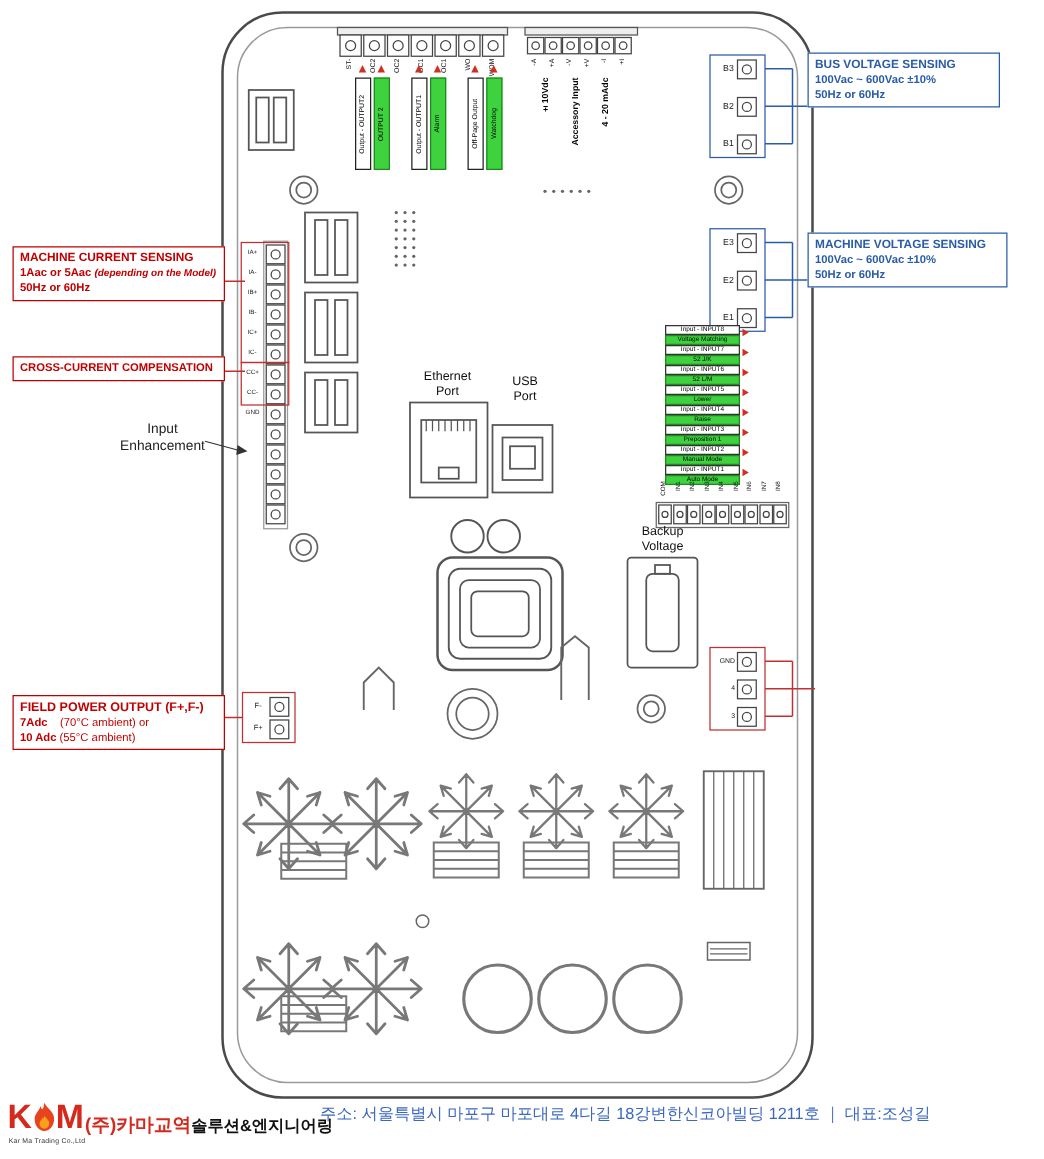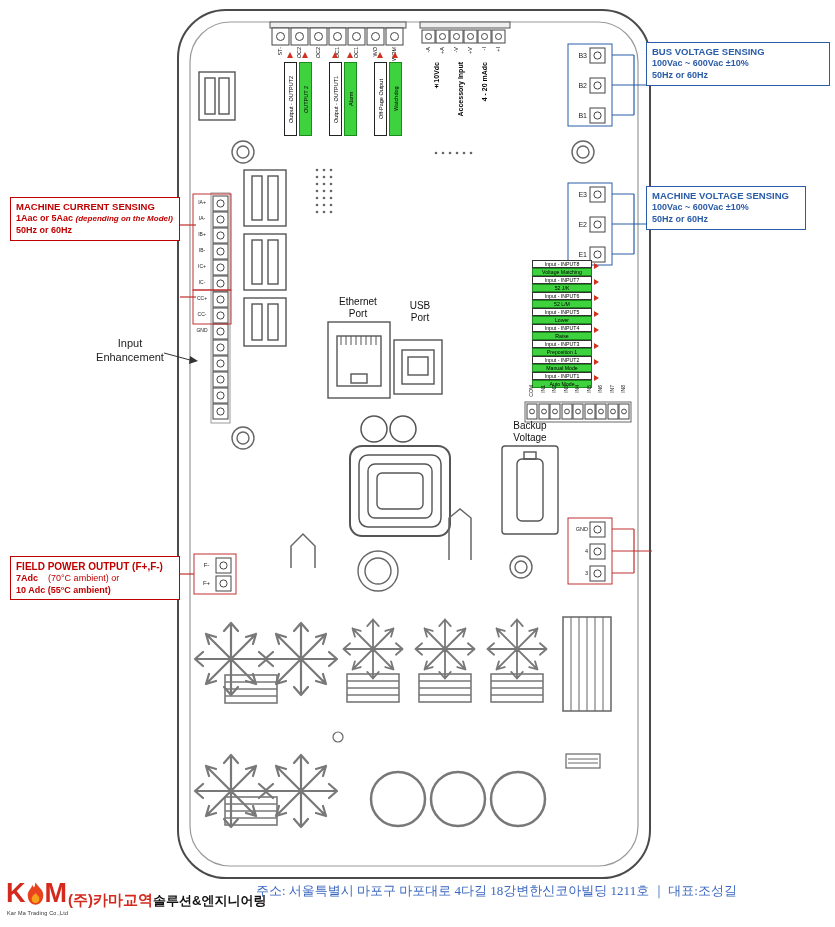--- a/index.html
+++ b/index.html
@@ -24,21 +24,21 @@
   .inlab{position:absolute;box-sizing:border-box;width:60px;height:7.5px;font-size:5.2px;line-height:6.2px;text-align:center;border:.6px solid #333;background:#fff;white-space:nowrap;overflow:hidden;color:#000}
   .inlab.green{background:#3fd23f;border-color:#1c8a1c}
   .arrow-r{position:absolute;width:0;height:0;border-left:5px solid #d03020;border-top:3px solid transparent;border-bottom:3px solid transparent}
   .arrow-u{position:absolute;width:0;height:0;border-bottom:6px solid #d03020;border-left:3.5px solid transparent;border-right:3.5px solid transparent}
   .portlab{position:absolute;font-size:10px;color:#111;text-align:center;line-height:1.2}
   .future{position:absolute;font-size:11px;color:#222;text-align:center;line-height:1.25}
   .logo-kom{color:#d42a1e;font-weight:bold;font-size:27px;line-height:1;vertical-align:top}
   .logo-sub{position:absolute;font-size:5.5px;color:#333;letter-spacing:.2px}
   .company-red{color:#d42a1e;font-weight:bold;font-size:15px}
   .company-black{color:#111;font-weight:bold;font-size:13px}
-  .footline{position:absolute;color:#3b67c0;font-family:Liberation Serif, serif;font-size:13px;white-space:nowrap}
+  .footline{position:absolute;color:#3b67c0;font-family:Liberation Sans, sans-serif;font-size:13px;white-space:nowrap}
 </style>
 </head>
 <body>
 
 <div id="canvas">
 
   <svg width="835" height="927" viewBox="0 0 835 927" style="position:absolute;left:0;top:0">
     <defs>
       <g id="term17">
           <rect x="0" y="0" width="17" height="17" fill="#fff" stroke="#444" stroke-width="1"></rect>
@@ -388,43 +388,46 @@
   <div class="vlab tiny" style="left:610px;top:385px">IN7</div>
   <div class="vlab tiny" style="left:621px;top:385px">IN8</div>
 
   <div class="plab" style="left:570px;top:526px">GND</div>
   <div class="plab" style="left:570px;top:548px">4</div>
   <div class="plab" style="left:570px;top:570px">3</div>
 
   <div class="flab" style="left:199px;top:562px">F-</div>
   <div class="flab" style="left:199px;top:580px">F+</div>
 
-  <div class="callout blue" style="left:646px;top:42px;width:184px">
+  <div class="callout blue" style="left:646px;top:42px;width:154px">
     <div class="ct">BUS VOLTAGE SENSING</div>
     <div class="cl">100Vac ~ 600Vac  ±10%</div>
     <div class="cl">50Hz or 60Hz</div>
   </div>
 
   <div class="callout blue" style="left:646px;top:186px;width:160px">
     <div class="ct">MACHINE VOLTAGE SENSING</div>
     <div class="cl">100Vac ~ 600Vac  ±10%</div>
     <div class="cl">50Hz or 60Hz</div>
   </div>
 
   <div class="callout red" style="left:10px;top:197px;width:170px">
     <div class="ct">MACHINE CURRENT SENSING</div>
     <div class="cl"><span>1Aac or 5Aac </span><span class="note">(depending on the Model)</span></div>
     <div class="cl">50Hz or 60Hz</div>
   </div>
 
+  <div class="callout red" style="left:10px;top:285px;width:170px">
+    <div class="ct" style="font-size:9px">CROSS-CURRENT COMPENSATION</div>
+  </div>
 
   <div class="callout red" style="left:10px;top:556px;width:170px">
     <div class="ct" style="font-size:10px">FIELD POWER OUTPUT (F+,F-)</div>
     <div class="cl"><span style="font-weight:bold">7Adc</span><span style="font-weight:normal;white-space:pre">    (70°C ambient) or</span></div>
-    <div class="cl"><span style="font-weight:bold">10 Adc</span><span style="font-weight:bold;white-space:pre"> (55°C ambient)</span></div>
+    <div class="cl"><span style="font-weight:bold">10 Adc</span><span style="font-weight:normal;white-space:pre"> (55°C ambient)</span></div>
   </div>
 
 
   <div class="future" style="left:92px;top:337px;width:76px">
     <div>Input</div>
     <div>Enhancement</div>
   </div>
 
   <div class="abs" style="left:6px;top:880px;white-space:nowrap">
     <span class="logo-kom">K</span><svg width="19" height="27" viewBox="0 0 22 28" style="vertical-align:top">

